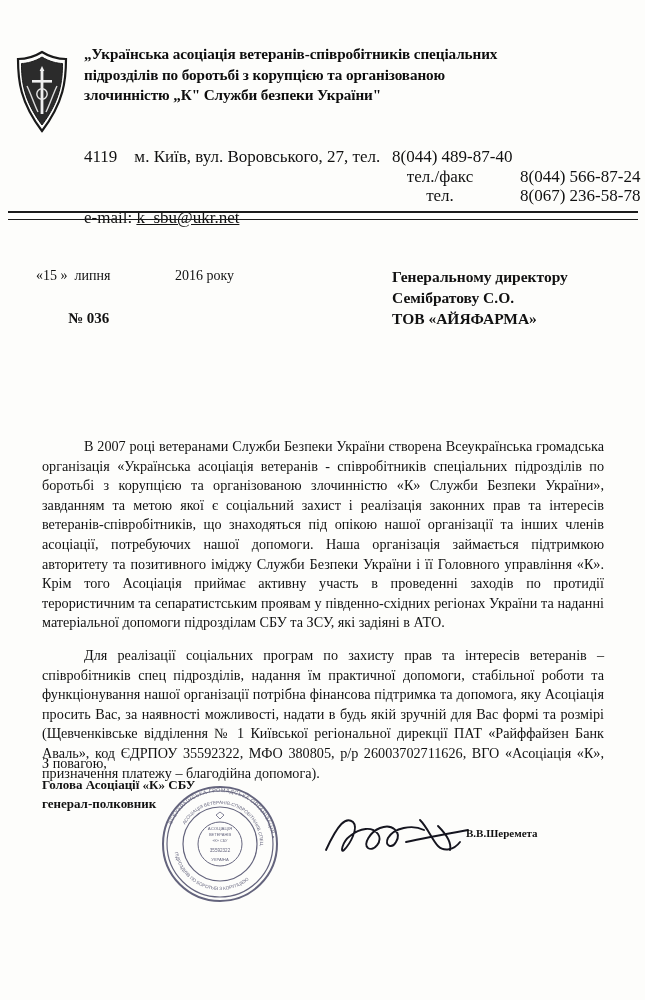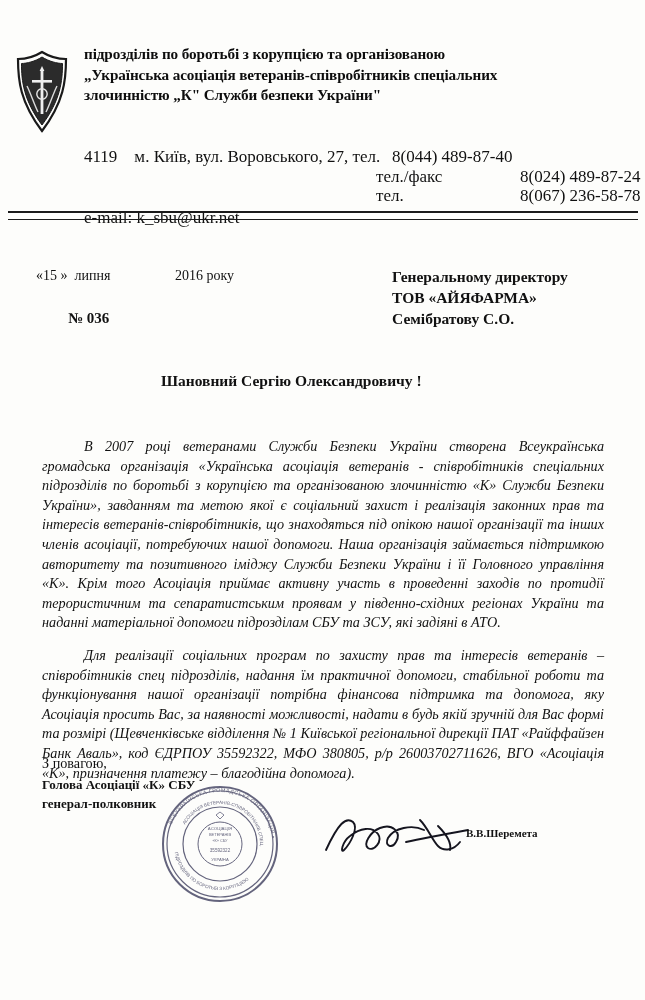--- a/index.html
+++ b/index.html
@@ -55,26 +55,27 @@
     top: 103px;
     width: 545px;
     font-size: 17px;
     line-height: 19.5px;
   }
   .addr-row {
     display: block;
     white-space: pre;
   }
   .addr-col1 { display: inline-block; width: 292px; }
-  .addr-col2 { display: inline-block; width: 128px; text-align: left;}
+  .addr-col2 { display: inline-block; width: 128px; text-align: center;}
   .addr-phone { display: inline-block; width: 120px; text-align: left; padding-left: 16px;}
   .email-row {
     margin-top: 2px;
   }
   .email-link {
+    text-decoration: underline;
     color: #111;
   }
   .rule {
     position: absolute;
     left: 8px;
     width: 630px;
     border-top: 2px solid #1a1a1a;
   }
   .rule2 {
     position: absolute;
@@ -136,21 +137,20 @@
     left: 42px;
     top: 437px;
     width: 562px;
     font-size: 14.2px;
     line-height: 19.6px;
     text-align: justify;
   }
   .para {
     margin: 0 0 13px 0;
     text-indent: 42px;
-    font-style: italic;
   }
   .para:last-child { margin-bottom: 0; }
 
   .closing {
     position: absolute;
     left: 42px;
     top: 755px;
     font-size: 14.2px;
   }
 
@@ -210,48 +210,47 @@
         <polygon points="28,16 25.6,21 30.4,21" fill="#efefef"></polygon>
         <rect x="18" y="30" width="20" height="2.6" fill="#efefef"></rect>
 
         <path d="M13 36 C17 44 20 54 24 62" fill="none" stroke="#dcdcdc" stroke-width="1.4"></path>
         <path d="M43 36 C39 44 36 54 32 62" fill="none" stroke="#dcdcdc" stroke-width="1.4"></path>
         <circle cx="28" cy="44" r="5.2" fill="none" stroke="#e8e8e8" stroke-width="1.4"></circle>
       </svg>
     </div>
 
     <div class="head-text">
+      <div class="head-line">„Українська асоціація ветеранів-співробітників спеціальних</div>
       <div class="head-line">підрозділів по боротьбі з корупцією та організованою</div>
-      <div class="head-line">„Українська асоціація ветеранів-співробітників спеціальних</div>
       <div class="head-line">злочинністю „К" Служби безпеки України"</div>
     </div>
 
     <div class="addr">
       <span class="addr-row"><span class="addr-col1">4119    м. Київ, вул. Воровського, 27, тел.</span><span class="addr-phone">8(044) 489-87-40</span></span>
-      <span class="addr-row"><span class="addr-col1"></span><span class="addr-col2">тел./факс</span><span class="addr-phone">8(024) 489-87-24</span></span>
+      <span class="addr-row"><span class="addr-col1"></span><span class="addr-col2">тел./факс</span><span class="addr-phone">8(044) 566-87-24</span></span>
       <span class="addr-row"><span class="addr-col1"></span><span class="addr-col2">тел.</span><span class="addr-phone">8(067) 236-58-78</span></span>
       <span class="addr-row email-row"><span>e-mail:</span> <span class="email-link">k_sbu@ukr.net</span></span>
     </div>
   </div>
 
   <div class="rule" style="top:211px;"></div>
   <div class="rule2" style="top:219px;"></div>
 
   <div class="meta">
     <div class="date-line">«15 »  липня</div>
     <div class="date-year">2016 року</div>
     <div class="number-line">№ 036</div>
     <div class="addressee">
       <div>Генеральному директору</div>
+      <div>Семібратову С.О.</div>
       <div>ТОВ «АЙЯФАРМА»</div>
-      <div>Семібратову С.О.</div>
     </div>
   </div>
 
-  <div class="salutation">Шановний  Сергію Олександровичу !</div>
 
   <div class="body-text">
     <p class="para">В 2007 році ветеранами Служби Безпеки України створена Всеукраїнська громадська організація «Українська асоціація ветеранів - співробітників спеціальних підрозділів по боротьбі з корупцією та організованою злочинністю «К» Служби Безпеки України», завданням та метою якої є соціальний захист і реалізація законних прав та інтересів ветеранів-співробітників, що знаходяться під опікою нашої організації та інших членів асоціації, потребуючих нашої допомоги. Наша організація займається підтримкою авторитету та позитивного іміджу Служби Безпеки України і її Головного управління «К». Крім того   Асоціація приймає активну участь в проведенні заходів по протидії терористичним та сепаратистським проявам у південно-східних регіонах України та наданні матеріальної допомоги підрозділам СБУ та ЗСУ, які задіяні в АТО.</p>
     <p class="para">Для  реалізації соціальних програм по захисту прав та інтересів ветеранів – співробітників спец підрозділів, надання їм практичної допомоги, стабільної роботи та функціонування нашої організації потрібна фінансова підтримка та допомога, яку Асоціація просить Вас, за наявності можливості, надати в будь якій зручній для Вас формі та розмірі (Щевченківське відділення № 1 Київської регіональної дирекції ПАТ «Райффайзен Банк Аваль», код ЄДРПОУ 35592322, МФО 380805, р/р 26003702711626, ВГО «Асоціація «К», призначення платежу – благодійна допомога).</p>
   </div>
 
   <div class="closing">З повагою,</div>
 
   <div class="sig-title">
     <div>Голова Асоціації «К» СБУ</div>

